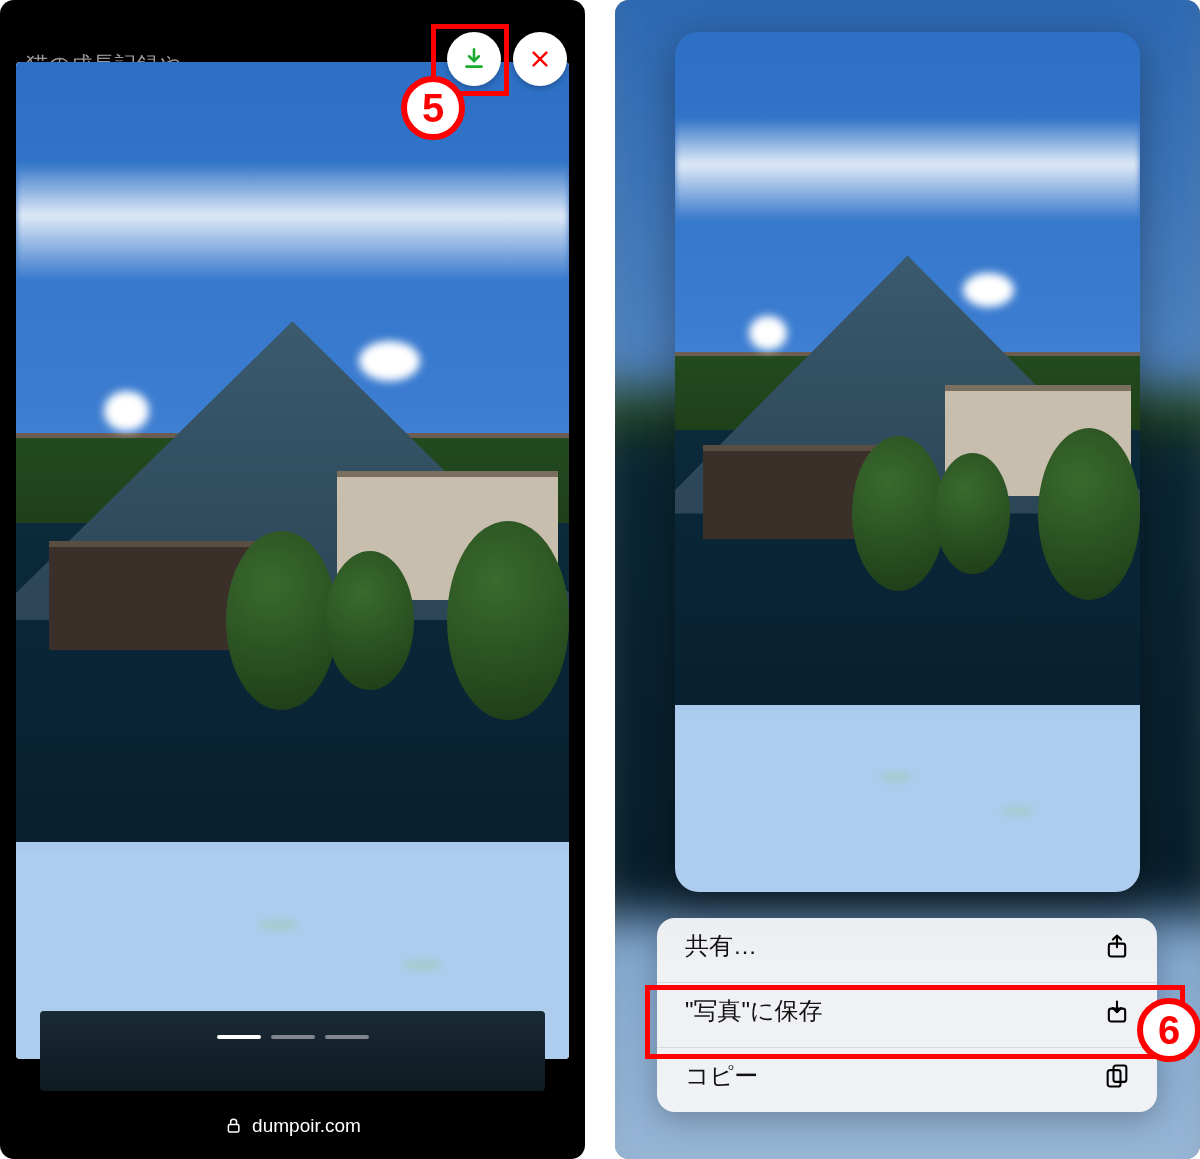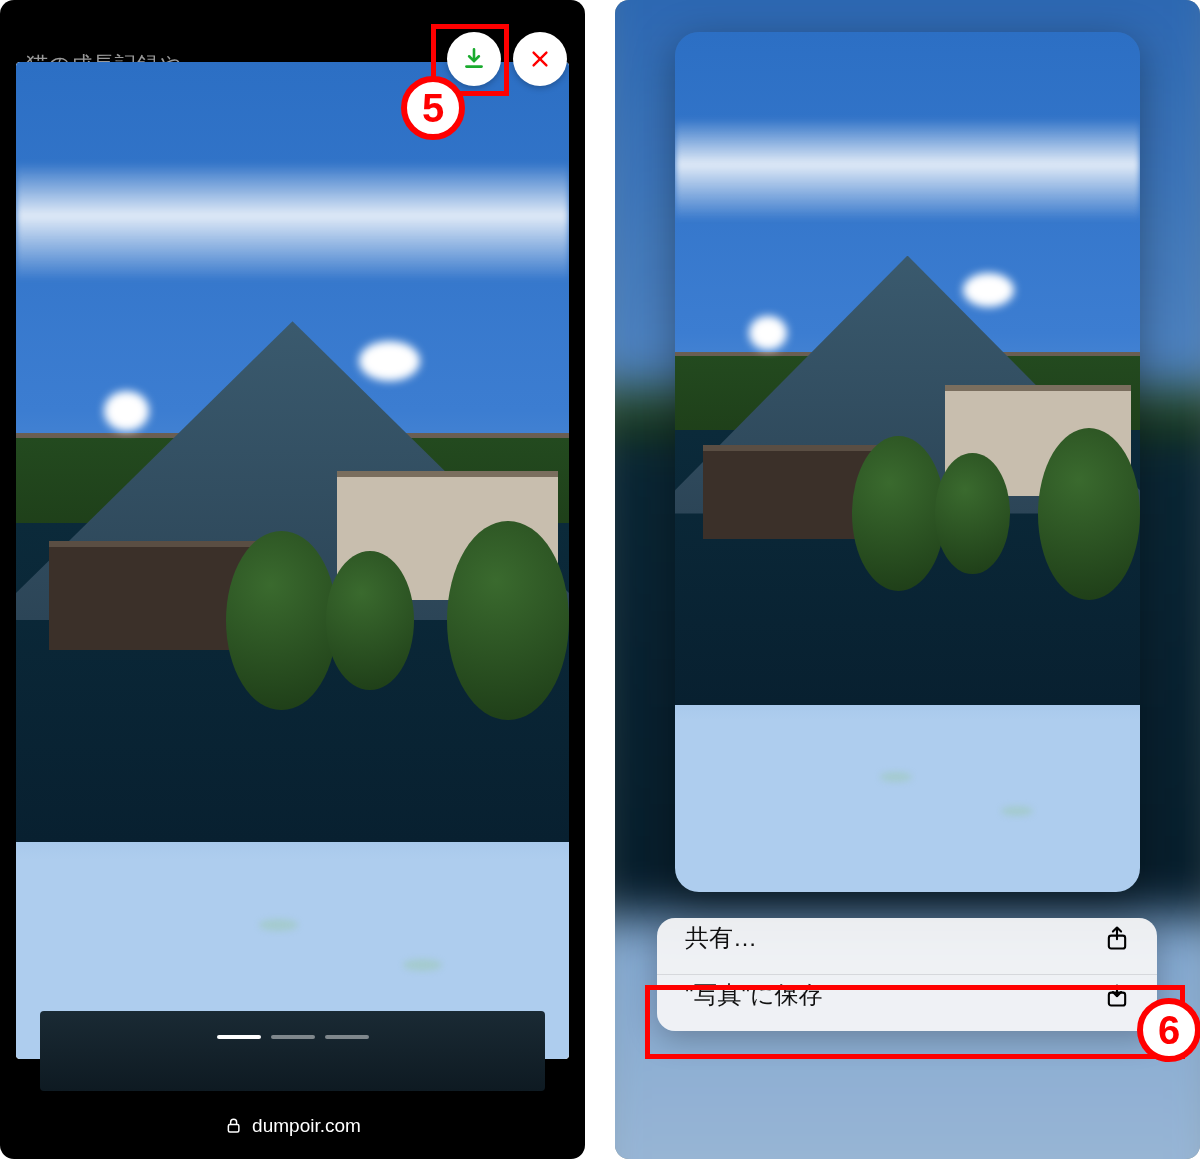--- a/index.html
+++ b/index.html
@@ -140,21 +140,21 @@
 
   .menu {
     position:absolute; left:42px; top:918px; width:500px;
     background:rgba(245,245,247,.94);
     border-radius:18px; overflow:hidden;
     backdrop-filter:blur(10px);
     box-shadow:0 8px 30px rgba(0,0,0,.25);
   }
   .menu-item {
     display:flex; align-items:center; justify-content:space-between;
-    padding:4px 26px 20px 28px;
+    padding:12px 26px 20px 28px;
     font-size:24px; color:#111;
     border-bottom:1px solid rgba(0,0,0,.1);
   }
   .menu-item:last-child { border-bottom:none; }
   .menu-item .mi-icon { width:28px; height:28px; flex:0 0 28px; }
 
   .red-box-6 {
     position:absolute; left:30px; top:985px; width:540px; height:74px;
     border:5px solid #ff0000; z-index:6;
   }
@@ -248,19 +248,26 @@
         <rect x="5" y="10" width="14" height="11" rx="2" fill="none" stroke="#000" stroke-width="1.8"></rect>
       </svg>
     </div>
     <div class="menu-item">
       <span>"写真"に保存</span>
       <svg class="mi-icon" viewBox="0 0 24 24">
         <path d="M12 4v9m0 0l-3.5-3.5M12 13l3.5-3.5" stroke="#000" stroke-width="1.8" fill="none" stroke-linecap="round" stroke-linejoin="round"></path>
         <rect x="5" y="10" width="14" height="11" rx="2" fill="none" stroke="#000" stroke-width="1.8"></rect>
       </svg>
     </div>
+    <div class="menu-item">
+      <span>コピー</span>
+      <svg class="mi-icon" viewBox="0 0 24 24">
+        <rect x="4" y="7" width="11" height="14" rx="2" fill="none" stroke="#000" stroke-width="1.8"></rect>
+        <rect x="9" y="3" width="11" height="14" rx="2" fill="none" stroke="#000" stroke-width="1.8"></rect>
+      </svg>
+    </div>
   </div>
 
   <div class="red-box-6"></div>
   <div class="badge badge-6" style="top:998px; left:522px;">
     <span>6</span>
   </div>
 </div>
 
 </body></html>

